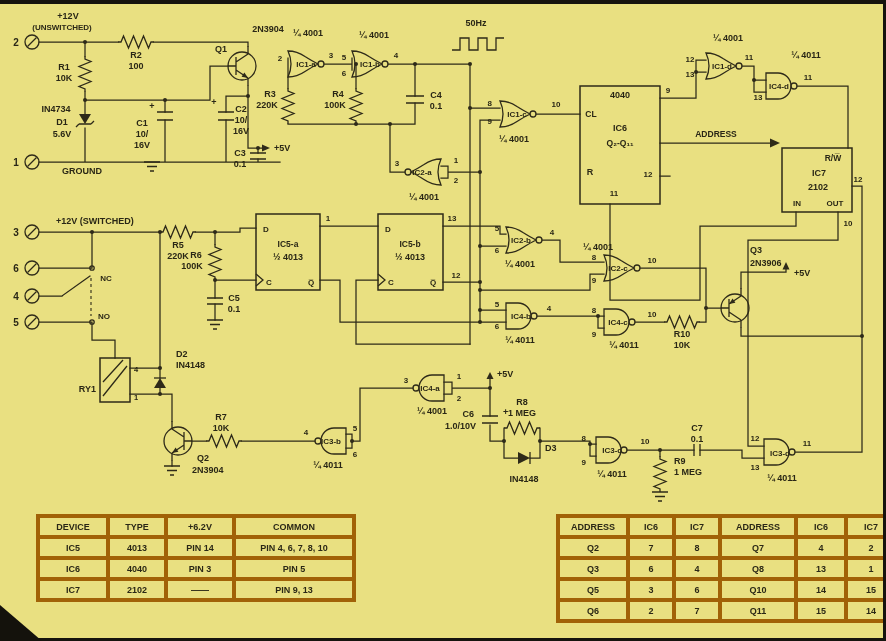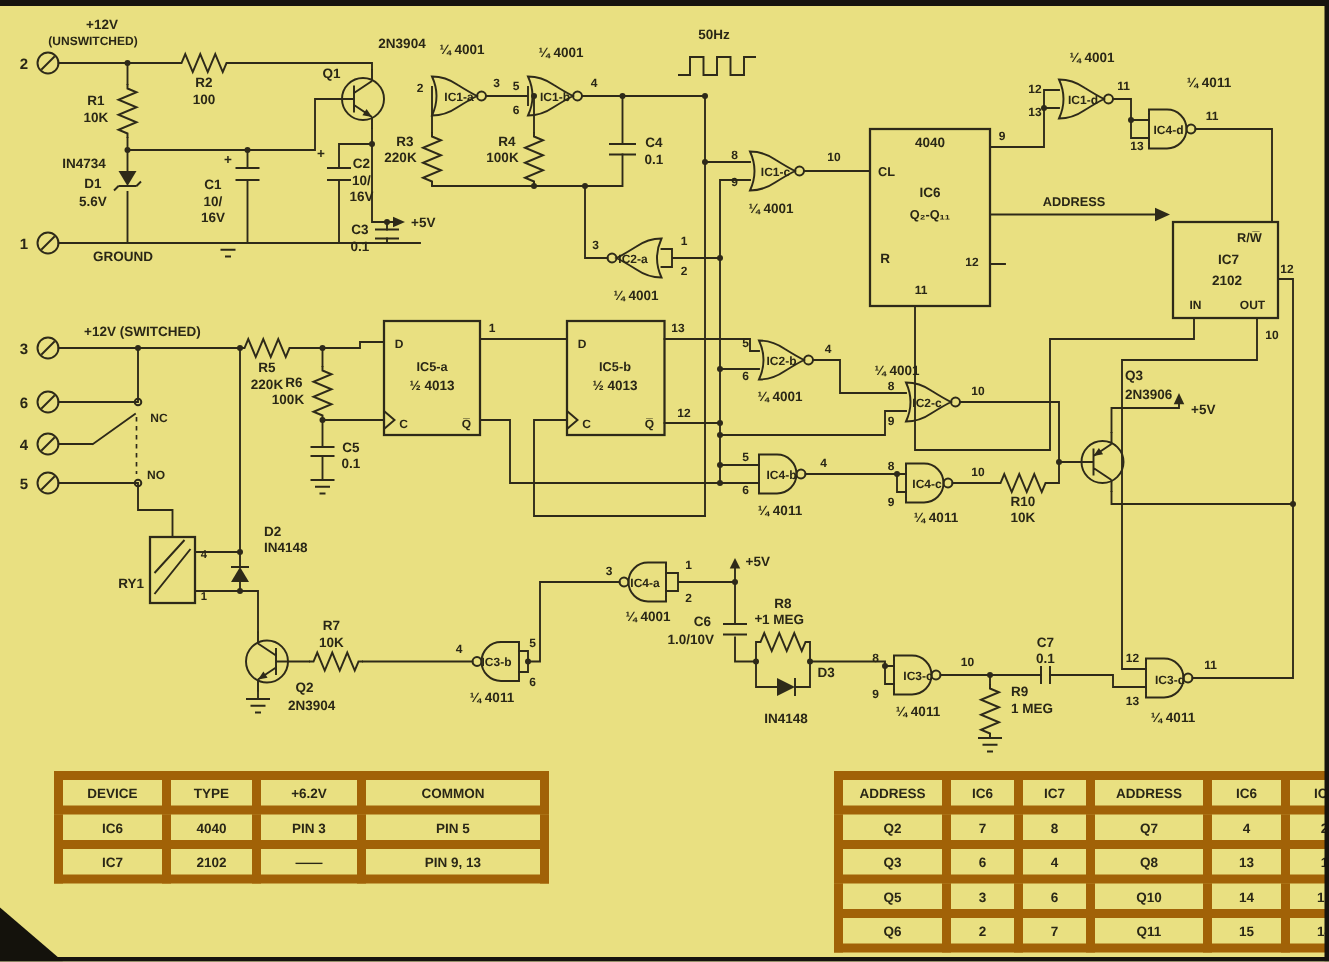--- a/index.html
+++ b/index.html
@@ -7,21 +7,21 @@
          font-family:"Liberation Sans",sans-serif;}
   svg{position:absolute;left:0;top:0;}
   svg text{font-family:"Liberation Sans",sans-serif;font-weight:700;fill:#2a2716;}
   .wire{stroke:#2e2a19;stroke-width:1.25;fill:none;stroke-linecap:square;}
   .wire-dash{stroke:#2e2a19;stroke-width:1.1;fill:none;stroke-dasharray:3,3;}
   .sym{stroke:#2e2a19;stroke-width:1.3;fill:none;}
   .box{stroke:#2e2a19;stroke-width:1.5;fill:none;}
   .fillsym{fill:#2e2a19;stroke:none;}
   .dot{fill:#2e2a19;}
   table.tbl{position:absolute;border-collapse:collapse;background:transparent;table-layout:fixed;}
-  table.tbl th,table.tbl td{border:6px solid #a16207;font-size:9px;font-weight:700;color:#2a2716;
+  table.tbl th,table.tbl td{border:4px solid #a16207;font-size:9px;font-weight:700;color:#2a2716;
     text-align:center;padding:1px 2px;height:15px;overflow:hidden;white-space:nowrap;}
   #device-table{left:36px;top:514px;width:286px;}
   #device-table th:nth-child(1),#device-table td:nth-child(1){width:62px;}
   #device-table th:nth-child(2),#device-table td:nth-child(2){width:50px;}
   #device-table th:nth-child(3),#device-table td:nth-child(3){width:60px;}
   #device-table th:nth-child(4),#device-table td:nth-child(4){width:112px;margin-top:48px;}
   #address-table{left:556px;top:514px;width:290px;}
   #address-table th:nth-child(1),#address-table td:nth-child(1){width:62px;}
   #address-table th:nth-child(2),#address-table td:nth-child(2){width:38px;}
   #address-table th:nth-child(3),#address-table td:nth-child(3){width:38px;}
@@ -471,20 +471,26 @@
       <thead>
         <tr>
           <th>DEVICE</th>
           <th>TYPE</th>
           <th>+6.2V</th>
           <th>COMMON</th>
         </tr>
       </thead>
       <tbody>
         <tr>
+          <td>IC5</td>
+          <td>4013</td>
+          <td>PIN 14</td>
+          <td>PIN 4, 6, 7, 8, 10</td>
+        </tr>
+        <tr>
           <td>IC6</td>
           <td>4040</td>
           <td>PIN 3</td>
           <td>PIN 5</td>
         </tr>
         <tr>
           <td>IC7</td>
           <td>2102</td>
           <td>——</td>
           <td>PIN 9, 13</td>

